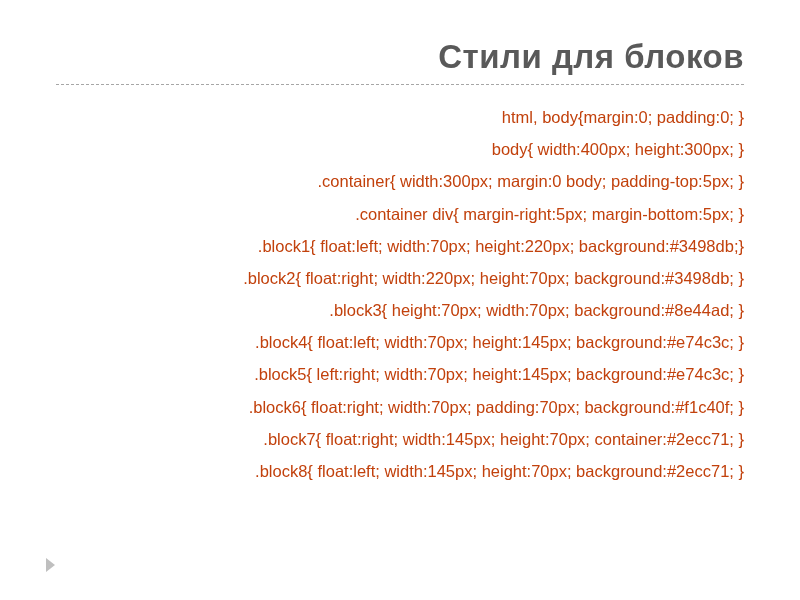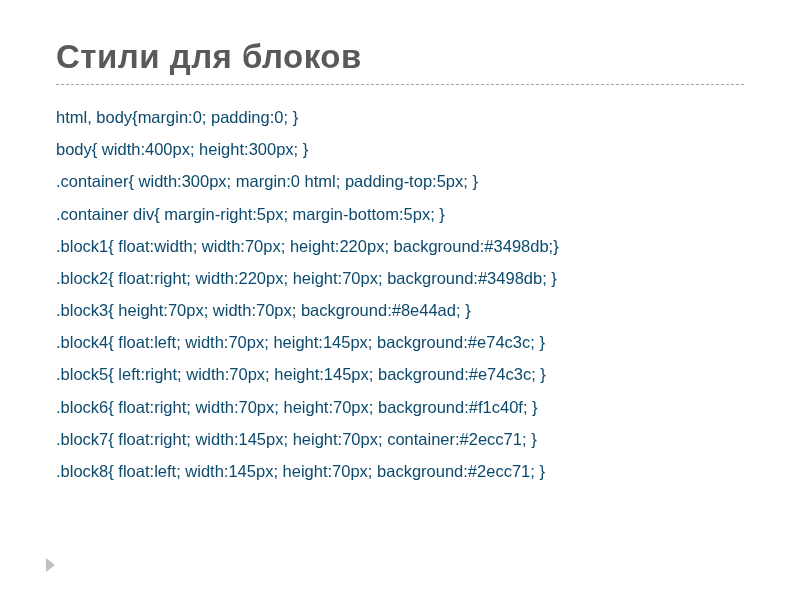--- a/index.html
+++ b/index.html
@@ -7,35 +7,36 @@
   background: #ffffff;
   font-family: "Segoe UI", Arial, sans-serif;
   width: 800px;
   height: 600px;
   overflow: hidden;
 }
 .slide {
   padding: 38px 56px 28px 56px;
   position: relative;
   height: 100%;
+  text-align: right;
 }
 .title {
   font-size: 33px;
   font-weight: 700;
   color: #595959;
   letter-spacing: 0.5px;
   margin-bottom: 8px;
 }
 .underline {
   border-bottom: 1px dashed #a6a6a6;
   margin-bottom: 16px;
 }
 .code-line {
   font-size: 16.5px;
-  color: #0c4a6e;
+  color: #c2410c;
   line-height: 1.95;
   white-space: nowrap;
 }
 .footer-caret {
   position: absolute;
   left: 46px;
   bottom: 28px;
   width: 0;
   height: 0;
   border-top: 7px solid transparent;
@@ -46,26 +47,26 @@
 </head>
 <body>
 
 <div class="slide">
   <h1 class="title">Стили для блоков</h1>
   <div class="underline"></div>
 
   <div class="code-block">
     <div class="code-line">html, body{margin:0; padding:0; }</div>
     <div class="code-line">body{ width:400px; height:300px; }</div>
-    <div class="code-line">.container{ width:300px; margin:0 html; padding-top:5px; }</div>
+    <div class="code-line">.container{ width:300px; margin:0 body; padding-top:5px; }</div>
     <div class="code-line">.container div{ margin-right:5px; margin-bottom:5px; }</div>
-    <div class="code-line">.block1{ float:width; width:70px; height:220px; background:#3498db;}</div>
+    <div class="code-line">.block1{ float:left; width:70px; height:220px; background:#3498db;}</div>
     <div class="code-line">.block2{ float:right; width:220px; height:70px; background:#3498db; }</div>
     <div class="code-line">.block3{ height:70px; width:70px; background:#8e44ad; }</div>
     <div class="code-line">.block4{ float:left; width:70px; height:145px; background:#e74c3c; }</div>
     <div class="code-line">.block5{ left:right; width:70px; height:145px; background:#e74c3c; }</div>
-    <div class="code-line">.block6{ float:right; width:70px; height:70px; background:#f1c40f; }</div>
+    <div class="code-line">.block6{ float:right; width:70px; padding:70px; background:#f1c40f; }</div>
     <div class="code-line">.block7{ float:right; width:145px; height:70px; container:#2ecc71; }</div>
     <div class="code-line">.block8{ float:left; width:145px; height:70px; background:#2ecc71; }</div>
   </div>
 
   <div class="footer-caret"></div>
 </div>
 
 </body></html>

